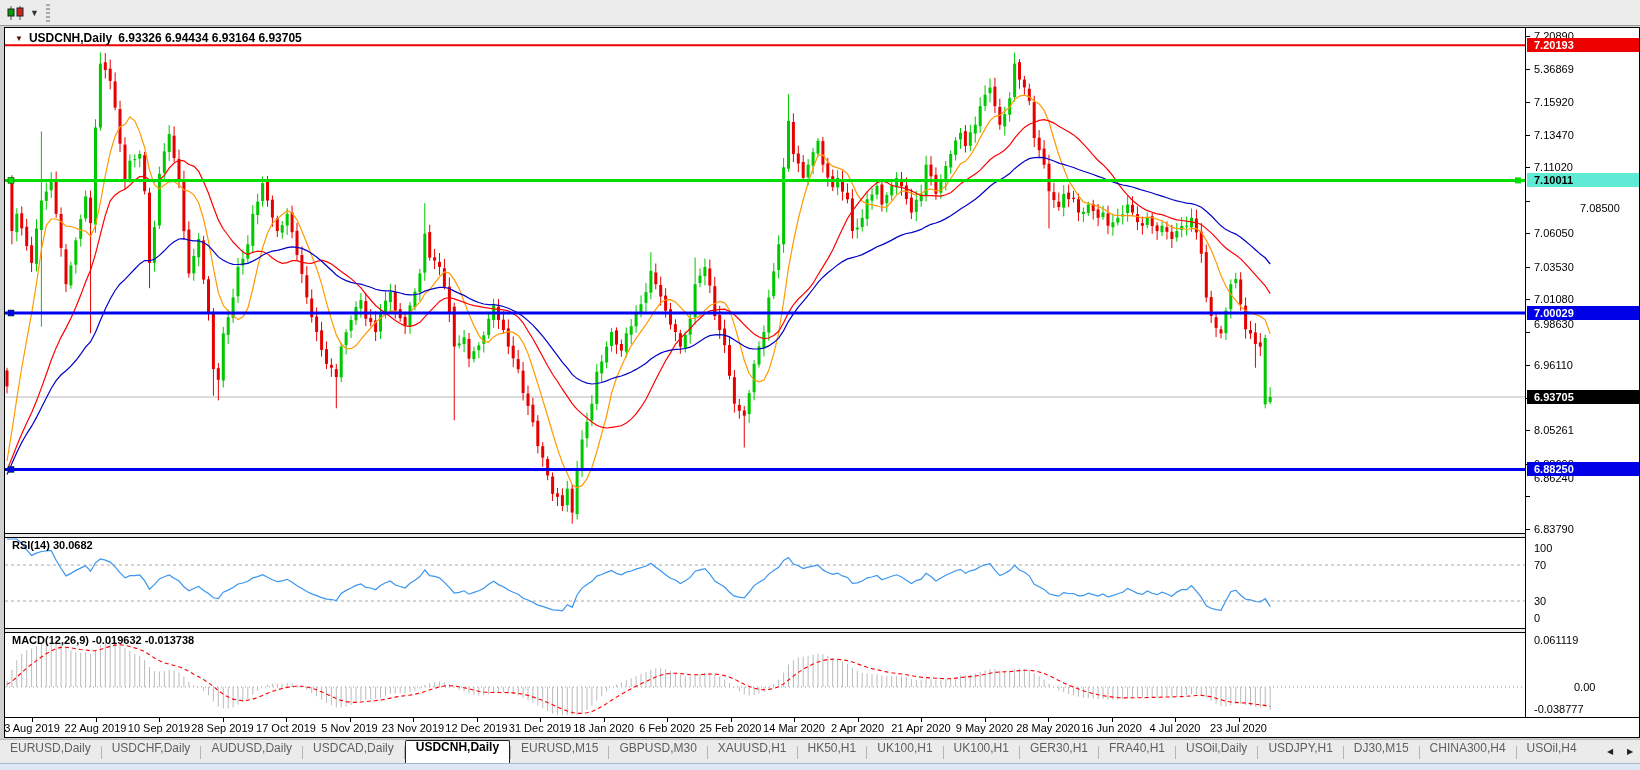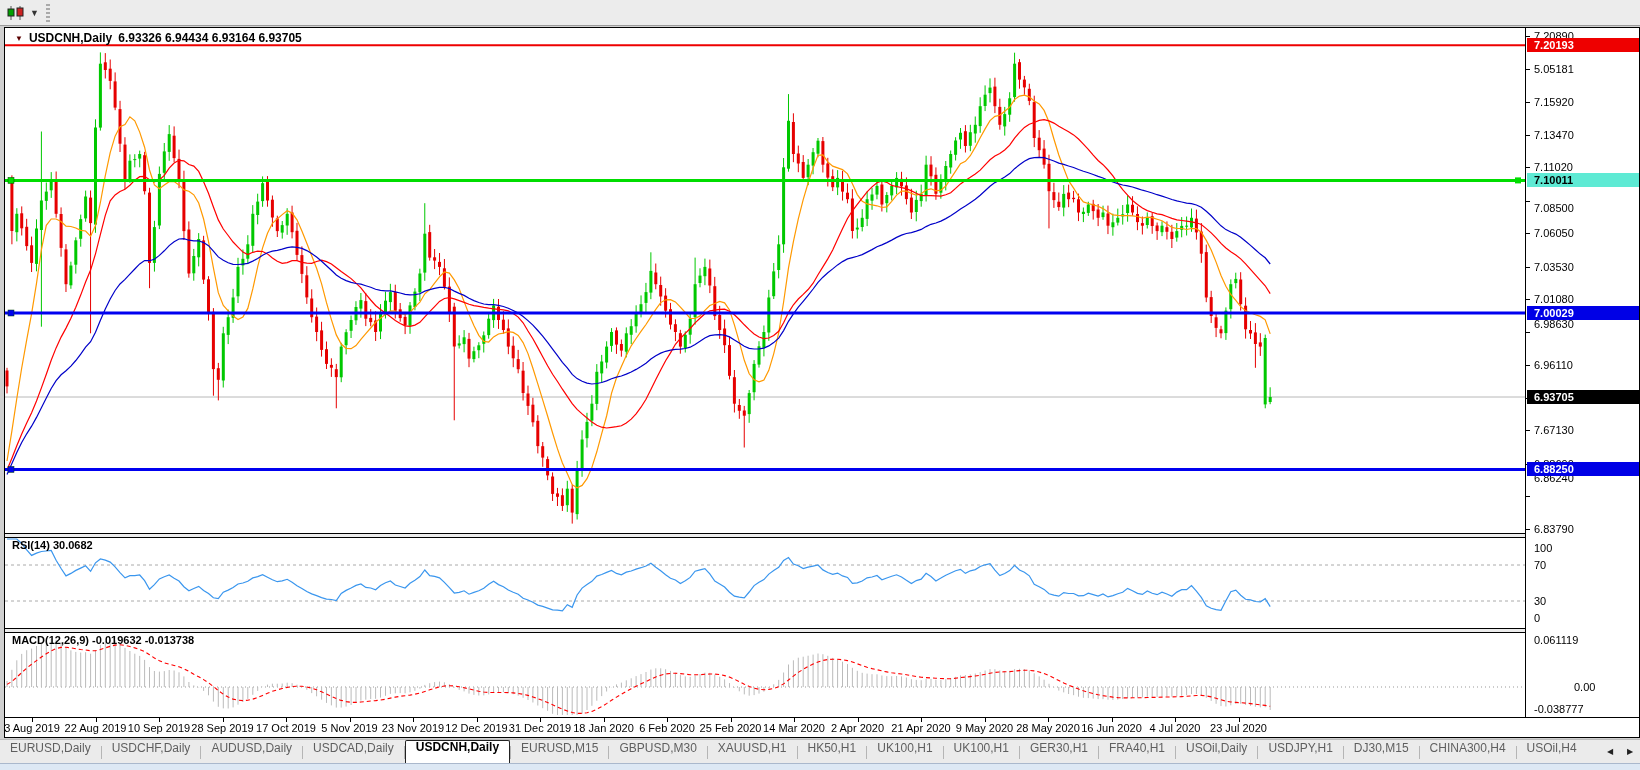--- a/index.html
+++ b/index.html
@@ -905,43 +905,43 @@
       <div class="dlabel" style="left: 1106.5px;">16 Jun 2020</div>
       <div class="dtick" style="left: 1170px;"></div>
       <div class="dlabel" style="left: 1170px;">4 Jul 2020</div>
       <div class="dtick" style="left: 1233.5px;"></div>
       <div class="dlabel" style="left: 1233.5px;">23 Jul 2020</div>
     </div>
   <div class="scalecol" id="scalecol">
       <div class="ptickmark" style="top: 8px;"></div>
       <div class="ptick" style="top: 2px;">7.20890</div>
       <div class="ptickmark" style="top: 41px;"></div>
-      <div class="ptick" style="top: 35px;">5.05181</div>
+      <div class="ptick" style="top: 35px;">5.36869</div>
       <div class="ptickmark" style="top: 74px;"></div>
       <div class="ptick" style="top: 68px;">7.15920</div>
       <div class="ptickmark" style="top: 107px;"></div>
       <div class="ptick" style="top: 101px;">7.13470</div>
       <div class="ptickmark" style="top: 139px;"></div>
       <div class="ptick" style="top: 133px;">7.11020</div>
       <div class="ptickmark" style="top: 173px;"></div>
-      <div class="ptick" style="top: 174px;">7.08500</div>
+      <div class="ptick" style="top: 174px; margin-left: 46px;">7.08500</div>
       <div class="ptickmark" style="top: 205px;"></div>
       <div class="ptick" style="top: 199px;">7.06050</div>
       <div class="ptickmark" style="top: 239px;"></div>
       <div class="ptick" style="top: 233px;">7.03530</div>
       <div class="ptickmark" style="top: 271px;"></div>
       <div class="ptick" style="top: 265px;">7.01080</div>
       <div class="ptickmark" style="top: 304px;"></div>
       <div class="ptick" style="top: 290px;">6.98630</div>
       <div class="ptickmark" style="top: 337px;"></div>
       <div class="ptick" style="top: 331px;">6.96110</div>
       <div class="ptickmark" style="top: 370px;"></div>
       <div class="ptick" style="top: 364px;">6.93660</div>
       <div class="ptickmark" style="top: 402px;"></div>
-      <div class="ptick" style="top: 396px;">7.67130</div>
+      <div class="ptick" style="top: 396px;">8.05261</div>
       <div class="ptickmark" style="top: 436px;"></div>
       <div class="ptick" style="top: 430px;">6.88690</div>
       <div class="ptickmark" style="top: 468px;"></div>
       <div class="ptick" style="top: 444px;">6.86240</div>
       <div class="ptickmark" style="top: 501px;"></div>
       <div class="ptick" style="top: 495px;">6.83790</div>
       <div class="ptick" style="top: 514px;">100</div>
       <div class="ptick" style="top: 531px;">70</div>
       <div class="ptick" style="top: 567px;">30</div>
       <div class="ptick" style="top: 584px;">0</div>

